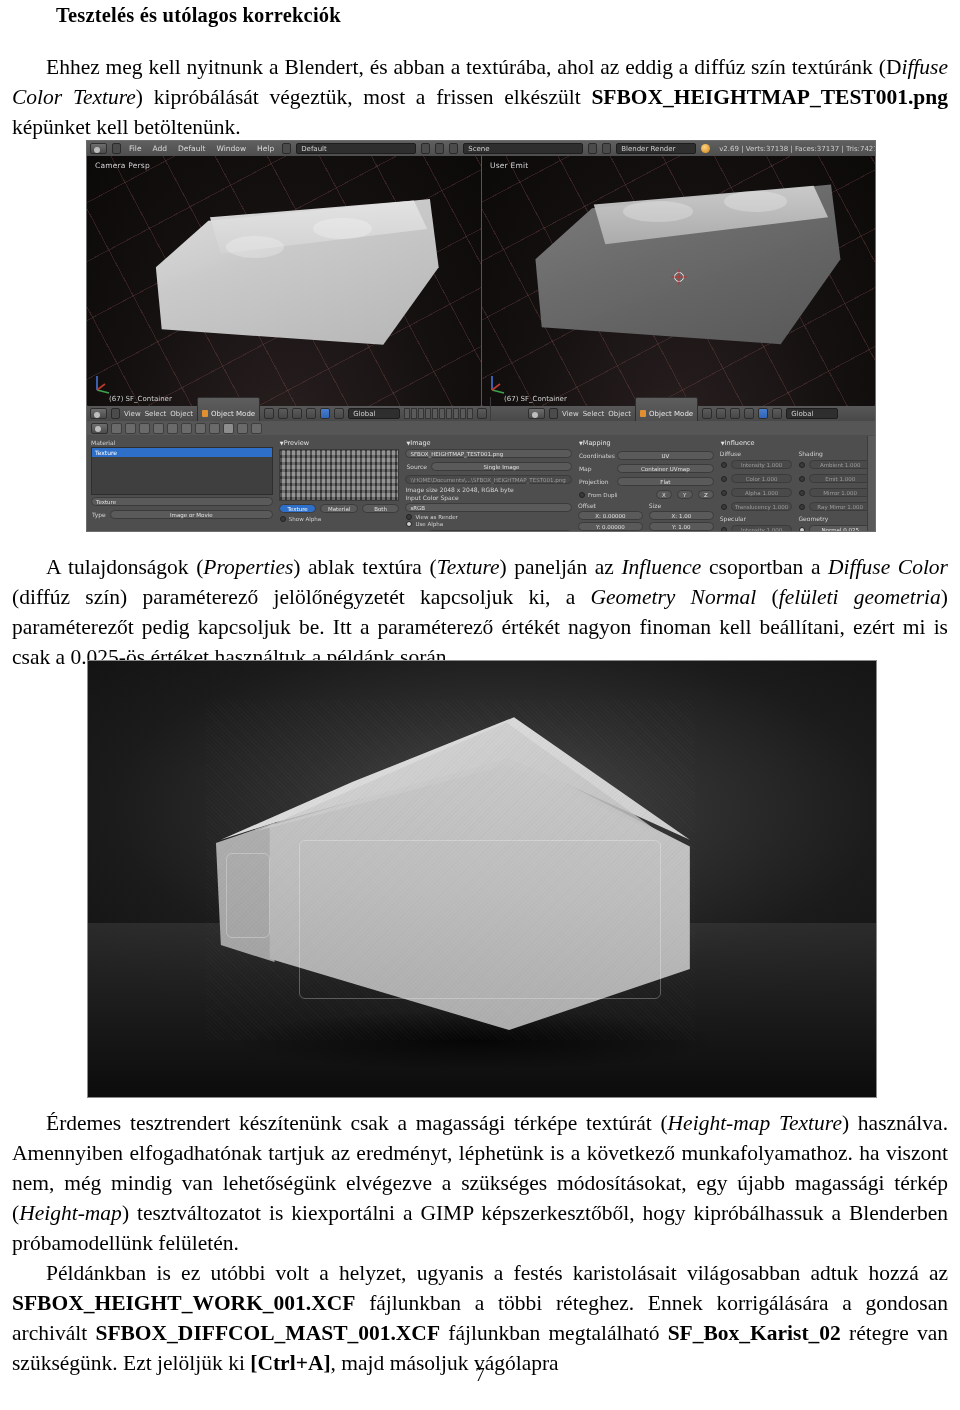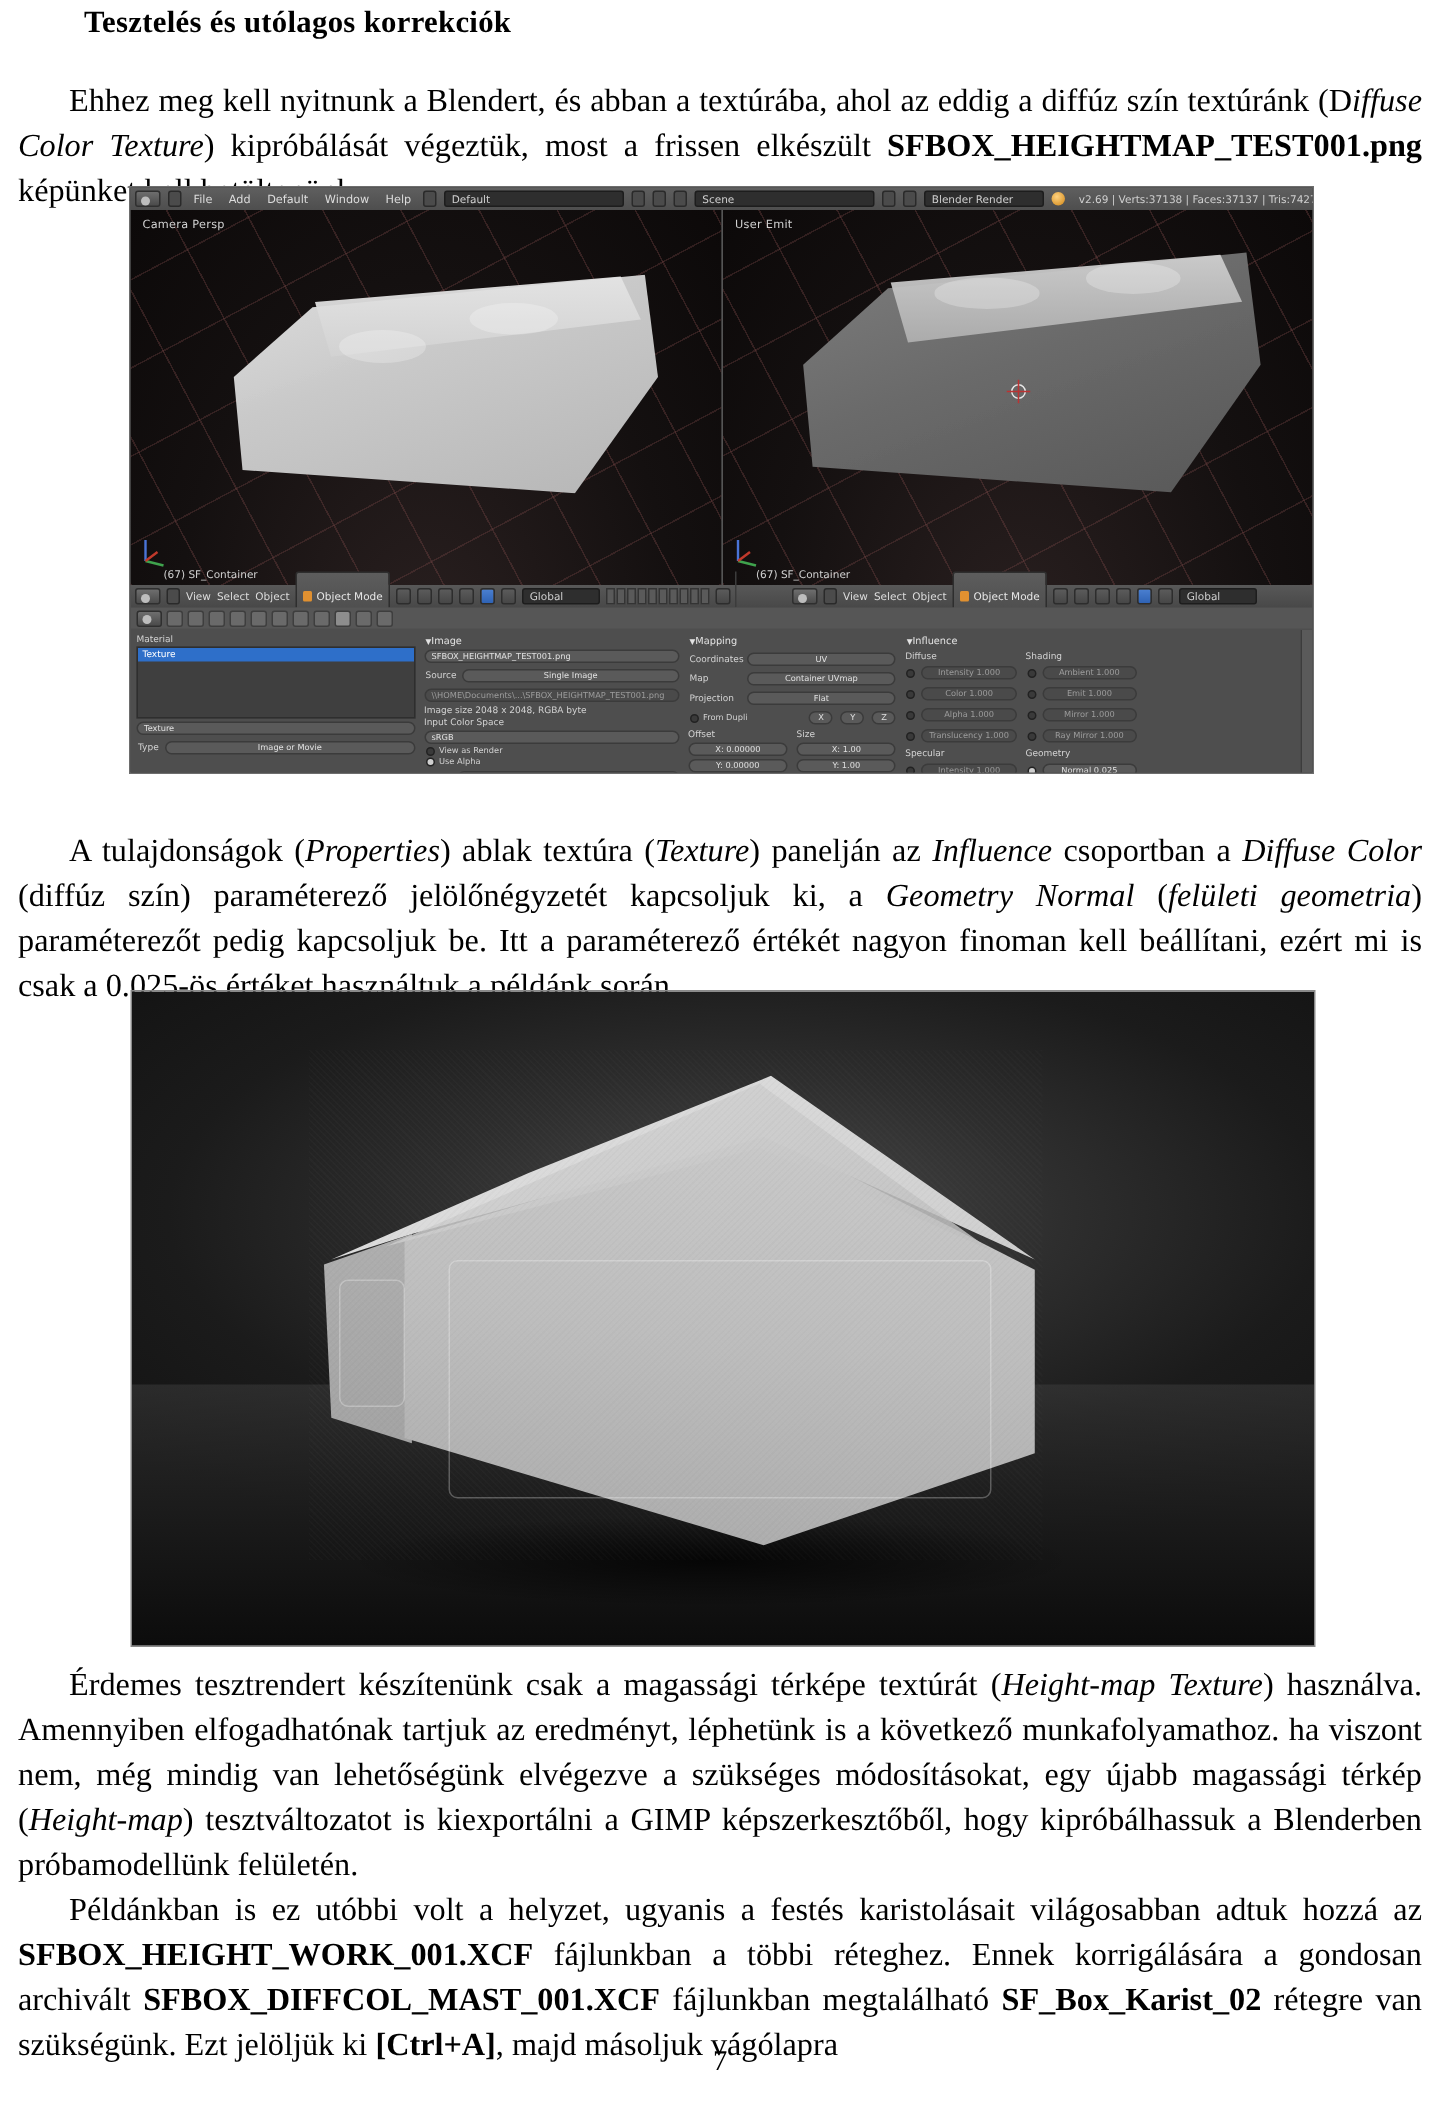--- a/index.html
+++ b/index.html
@@ -32,21 +32,21 @@
   p.j { margin:4px; text-align:justify; text-align-last:left; }
   span.it { font-style:italic; }
   span.bd { font-weight:bold; }
   .indent { display:inline-block; width:34px; }
 
   
   #para-intro { left:8px; top:48px; width:944px; }
 
   
   #blender-shot {
-    position:absolute; left:86px; top:124px;
+    position:absolute; left:86px; top:140px;
     width:790px; height:392px;
     background:#3a3a3a;
     overflow:hidden;
     border:1px solid #6d6d6d;
   }
   .bl-topbar {
     position:absolute; left:0; top:0; width:100%; height:15px;
     background:linear-gradient(#5f5f5f,#4e4e4e);
     display:flex; align-items:center; gap:5px;
     padding:0 3px;
@@ -391,20 +391,33 @@
             <div class="row">&nbsp;</div>
             <div class="row">&nbsp;</div>
           </div>
           <div class="p-field left">Texture</div>
           <div style="display:flex;gap:3px;align-items:center">
             <span class="p-label" style="margin:0 0 0 2px">Type</span>
             <span class="p-field" style="flex:1">Image or Movie</span>
           </div>
         </div>
 
+        <div class="pcol pcol-2">
+          <div class="p-head">Preview</div>
+          <div class="p-preview"></div>
+          <div class="p-row3">
+            <span class="p-field blue">Texture</span>
+            <span class="p-field">Material</span>
+            <span class="p-field">Both</span>
+          </div>
+          <div class="p-check">
+            <i></i>
+            <span>Show Alpha</span>
+          </div>
+        </div>
 
         <div class="pcol pcol-3">
           <div class="p-head">Image</div>
           <div class="p-field left">SFBOX_HEIGHTMAP_TEST001.png</div>
           <div style="display:flex;gap:3px;align-items:center">
             <span class="p-label" style="margin:0 0 0 2px">Source</span>
             <span class="p-field" style="flex:1">Single Image</span>
           </div>
           <div class="p-field dark left">\\HOME\Documents\...\SFBOX_HEIGHTMAP_TEST001.png</div>
           <div class="p-label">Image size 2048 x 2048, RGBA byte</div>

